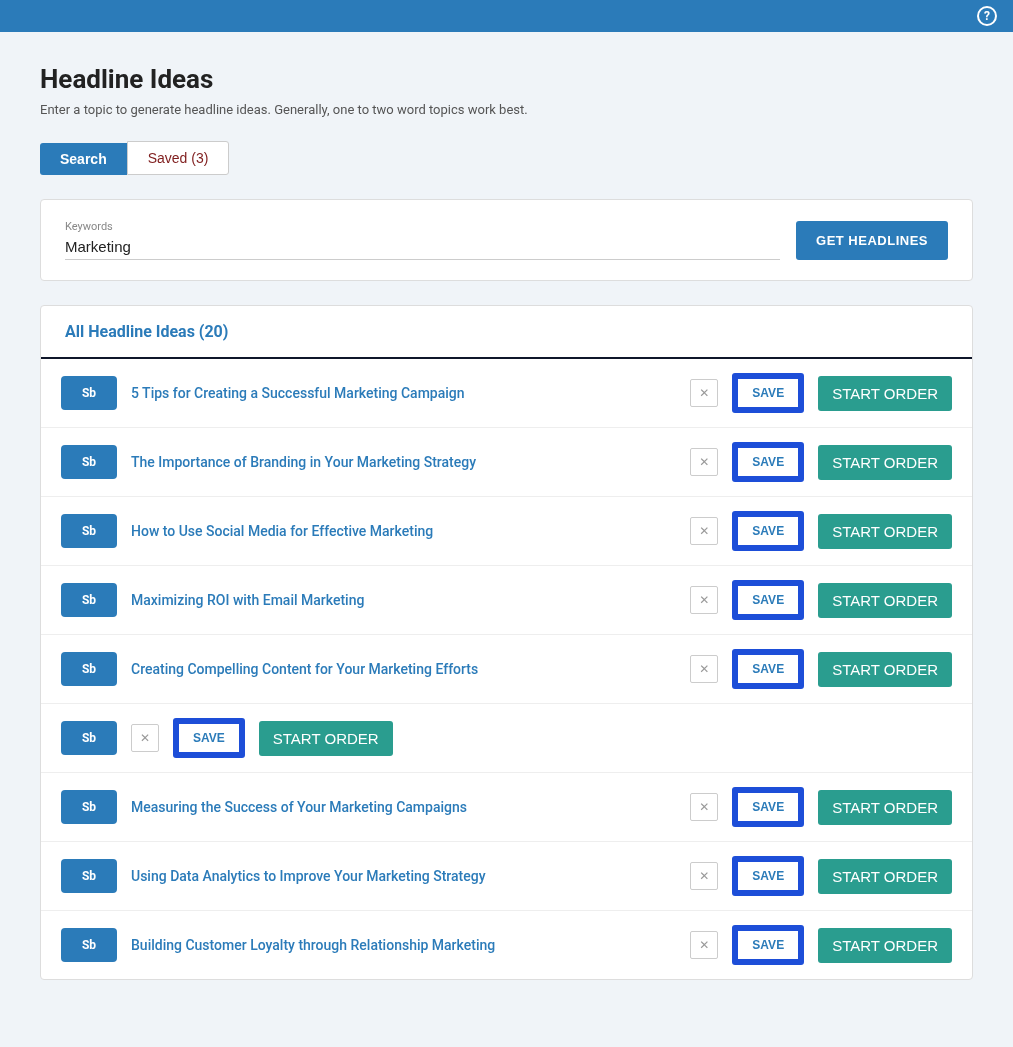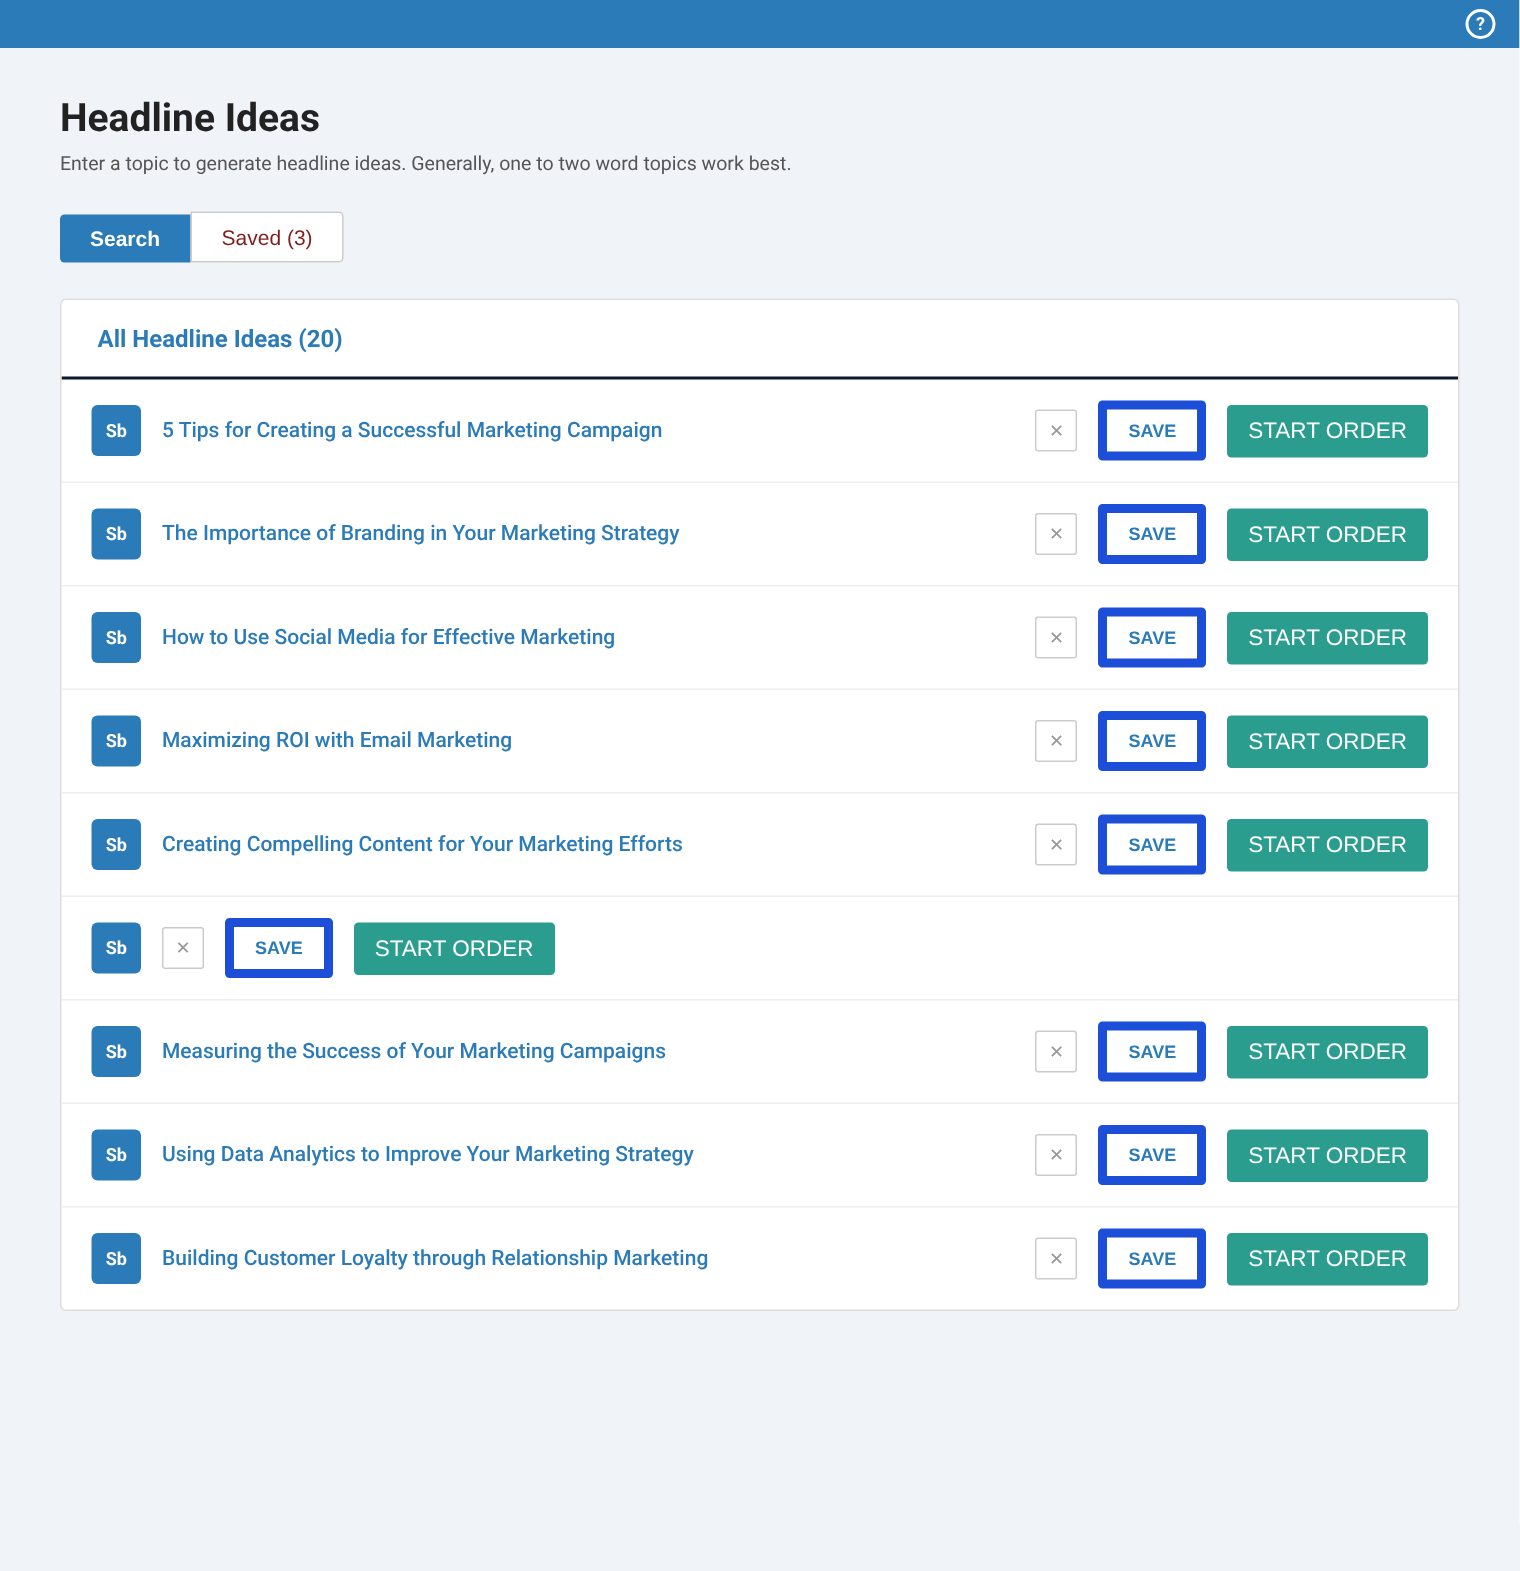--- a/index.html
+++ b/index.html
@@ -135,21 +135,21 @@
       gap: 14px;
     }
     .headline-item:last-child {
       border-bottom: none;
     }
     .sb-badge {
       background: #2b7bb9;
       color: white;
       font-size: 12px;
       font-weight: 700;
-      width: 33px;
+      width: 56px;
       height: 34px;
       border-radius: 4px;
       display: flex;
       align-items: center;
       justify-content: center;
       flex-shrink: 0;
     }
     .headline-text {
       flex: 1;
       font-size: 14px;
@@ -205,20 +205,27 @@
 
 <div class="main-content">
   <h1 class="page-title">Headline Ideas</h1>
   <p class="page-subtitle">Enter a topic to generate headline ideas. Generally, one to two word topics work best.</p>
 
   <div class="tabs">
     <button class="tab-search">Search</button>
     <button class="tab-saved">Saved (3)</button>
   </div>
 
+  <div class="search-card">
+    <div class="keyword-field">
+      <label class="keyword-label">Keywords</label>
+      <input class="keyword-input" type="text" value="Marketing" style="">
+    </div>
+    <button class="get-headlines-btn">GET HEADLINES</button>
+  </div>
 
   <div class="results-section">
     <div class="results-header">
       <span class="results-title">All Headline Ideas (20)</span>
     </div>
 
     <div id="headline-list">
     <div class="headline-item">
       <div class="sb-badge">Sb</div>
       <span class="headline-text">5 Tips for Creating a Successful Marketing Campaign</span>

